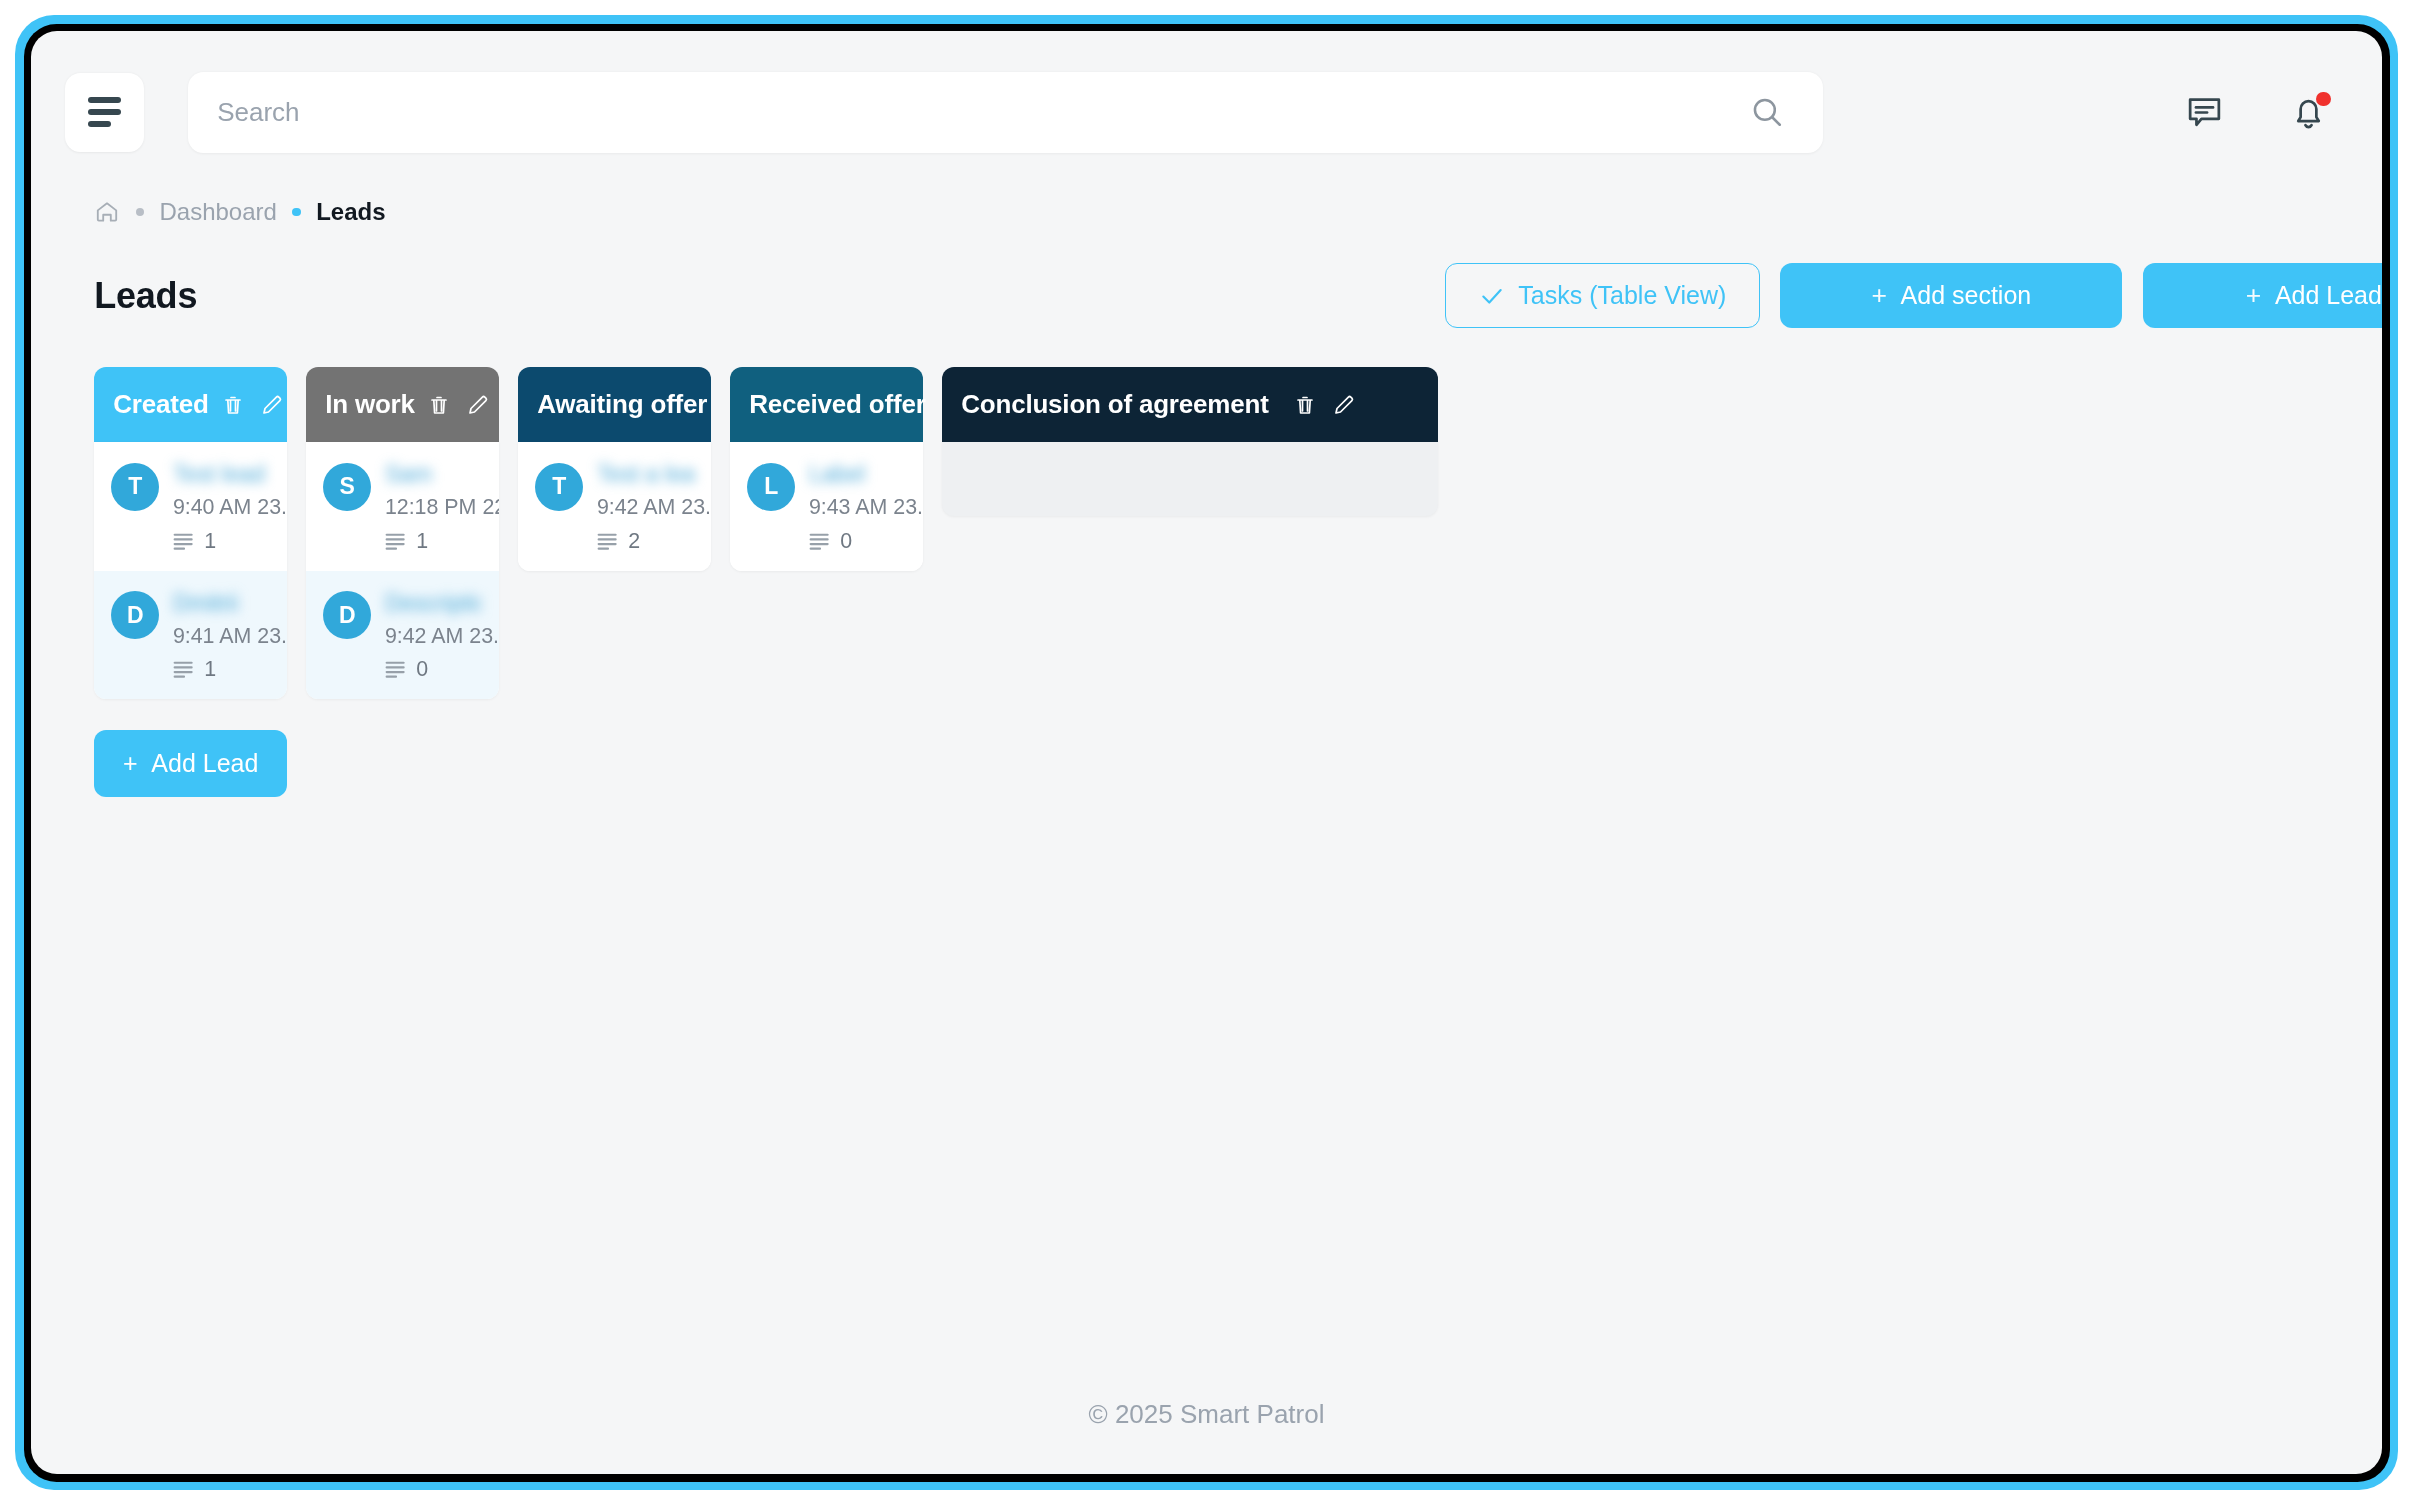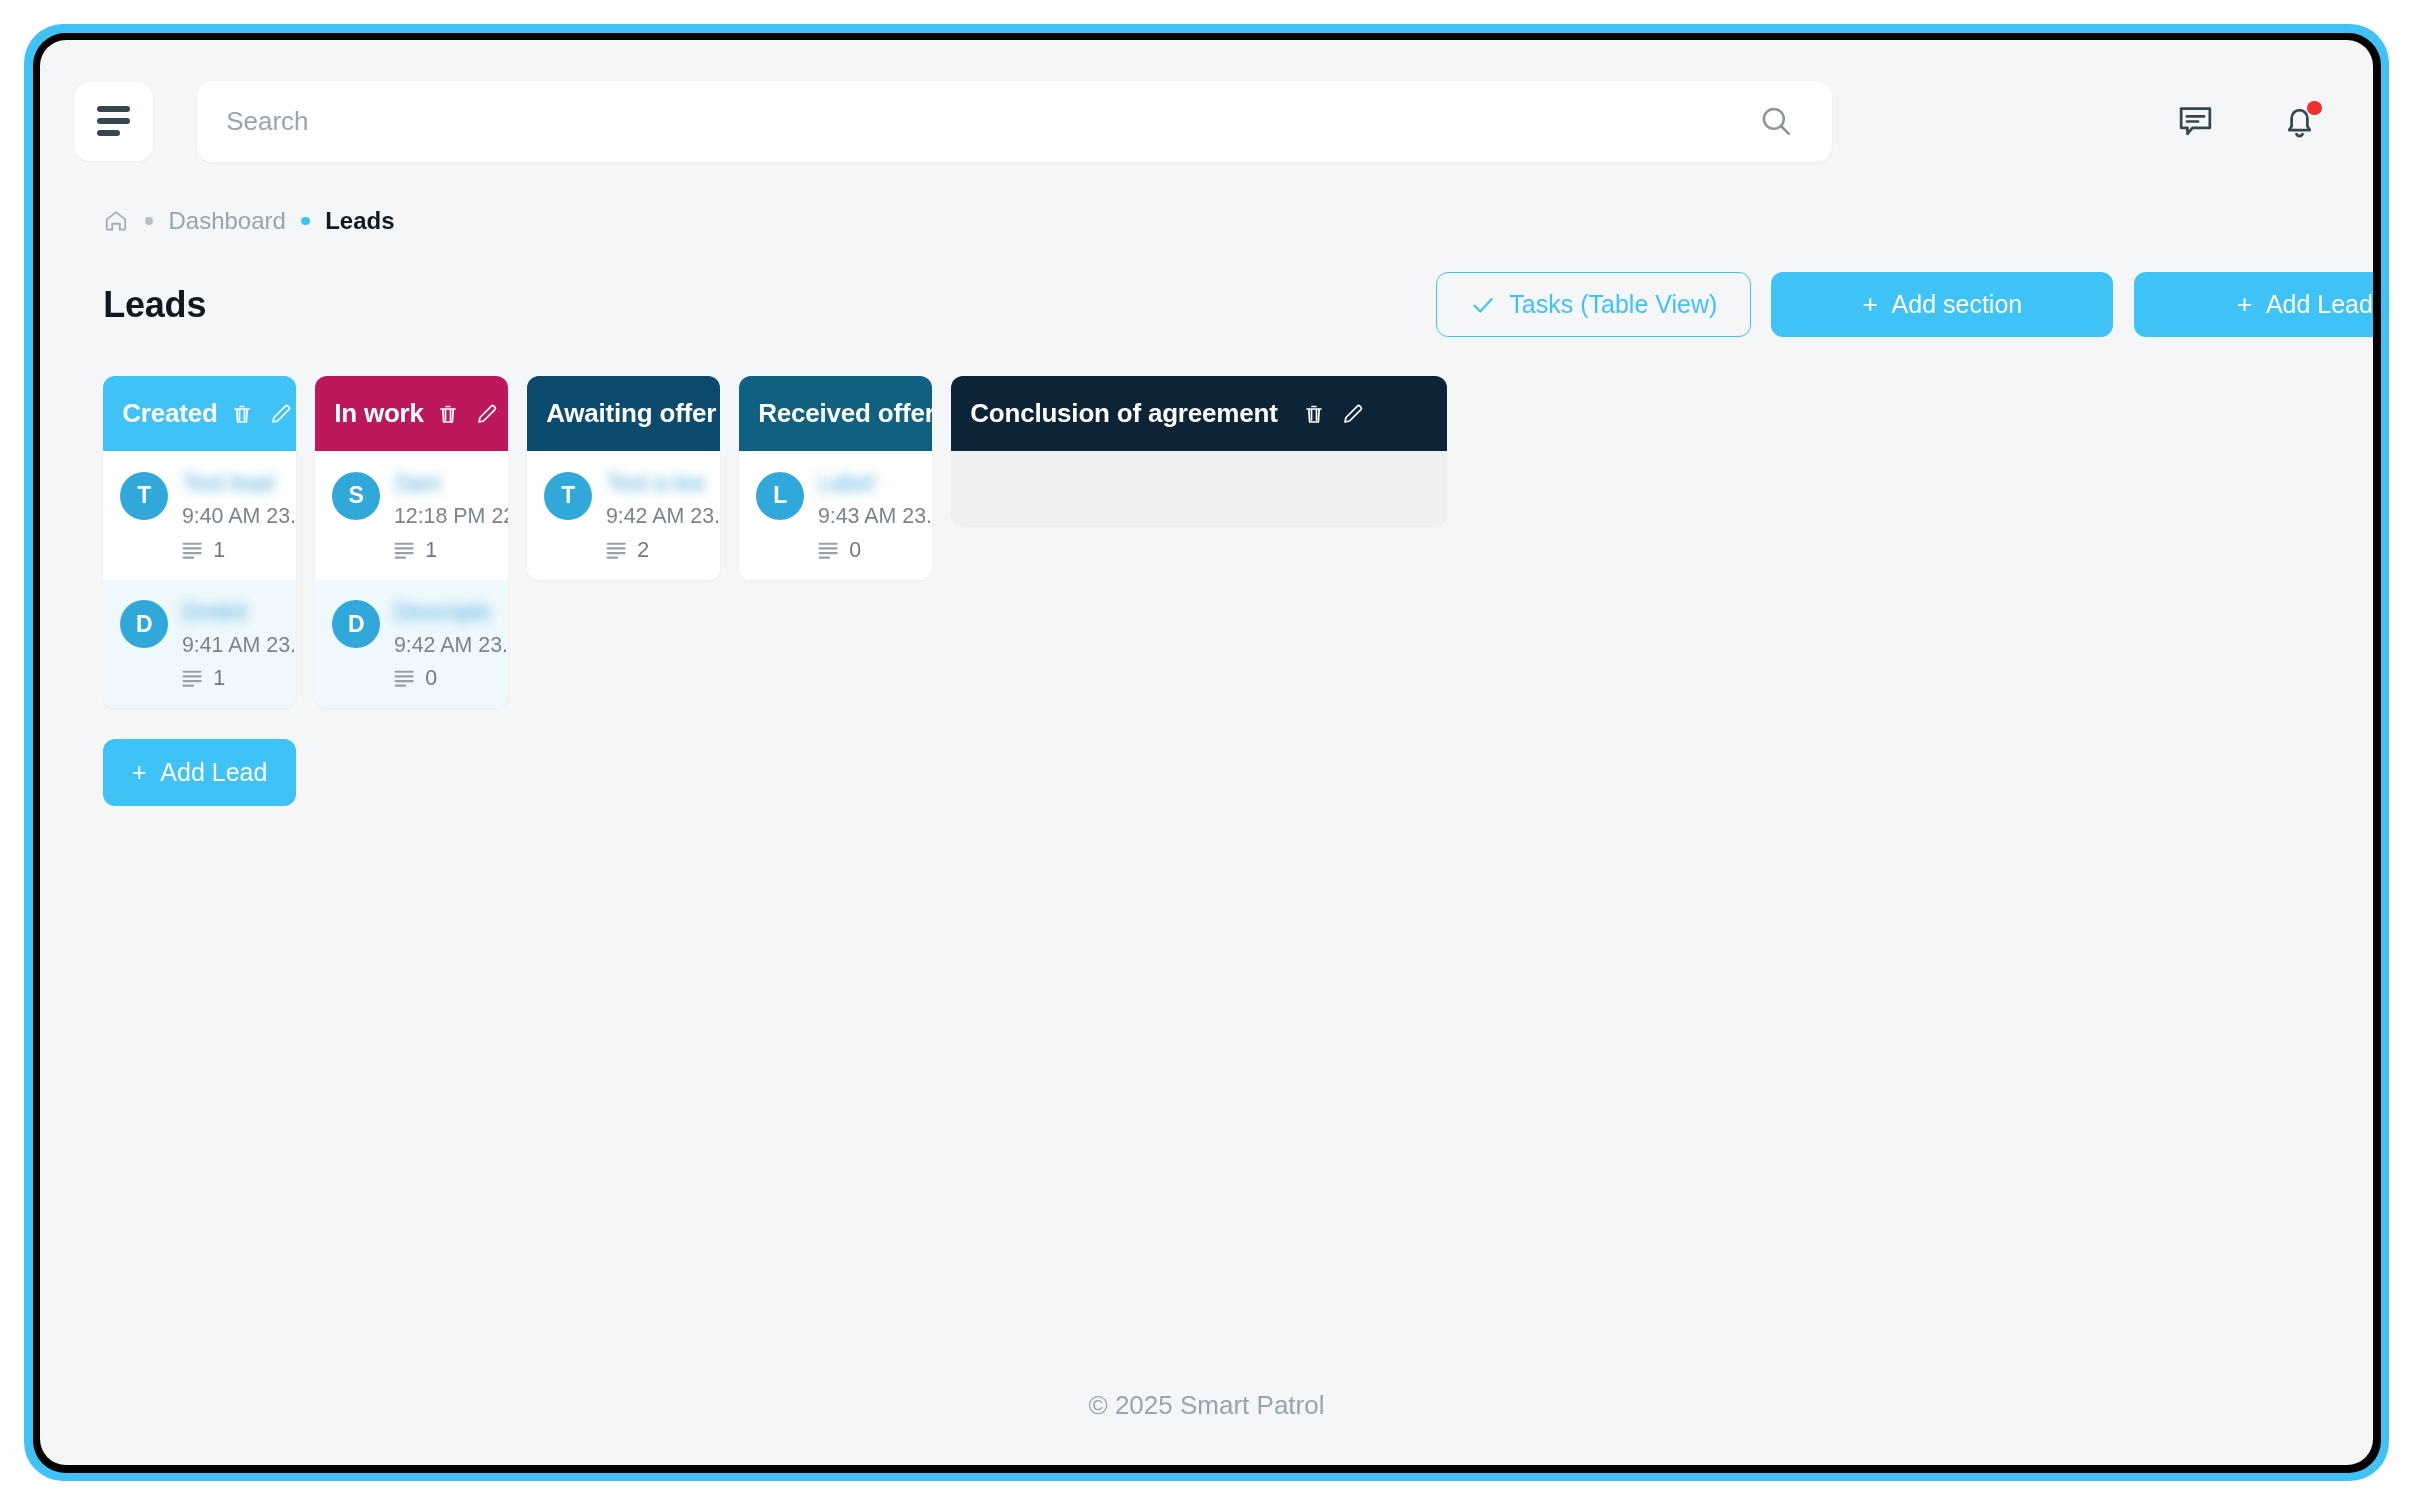--- a/index.html
+++ b/index.html
@@ -10,21 +10,21 @@
     overflow: hidden;
     font-family: "Liberation Sans", sans-serif;
     background: #ffffff;
   }
 
   
   #frame-outer {
     position: absolute;
     inset: 0;
     background: #ffffff;
-    padding: 24px;
+    padding: 15px;
   }
   #frame-blue {
     width: 100%;
     height: 100%;
     border-radius: 39px;
     background: #3fc3f7;
     padding: 8.5px;
   }
   #frame-black {
     width: 100%;
@@ -428,21 +428,21 @@
                   <line x1="2" y1="19.5" x2="13" y2="19.5"></line>
                 </svg>
                 <span>1</span>
               </div>
             </div>
           </div>
         </div>
       </div>
 
       <div class="column">
-        <div class="col-head" style="background:#be185d">
+        <div class="col-head" style="background:#737373">
           <span class="col-title">In work</span>
           <span class="col-head-icons">
             <svg class="hicon" viewBox="0 0 24 24" fill="none" stroke="#ffffff" stroke-width="1.7" stroke-linecap="round" stroke-linejoin="round">
               <path d="M5 7h14M10 4.5h4M9.5 7v11M14.5 7v11M6.8 7l.8 13h8.8l.8-13"></path>
             </svg>
             <svg class="hicon" viewBox="0 0 24 24" fill="none" stroke="#ffffff" stroke-width="1.7" stroke-linecap="round" stroke-linejoin="round">
               <path d="M4 20l1-4.5L16.4 4.1a1.7 1.7 0 0 1 2.4 0l1.1 1.1a1.7 1.7 0 0 1 0 2.4L8.5 19z"></path>
             </svg>
           </span>
         </div>

